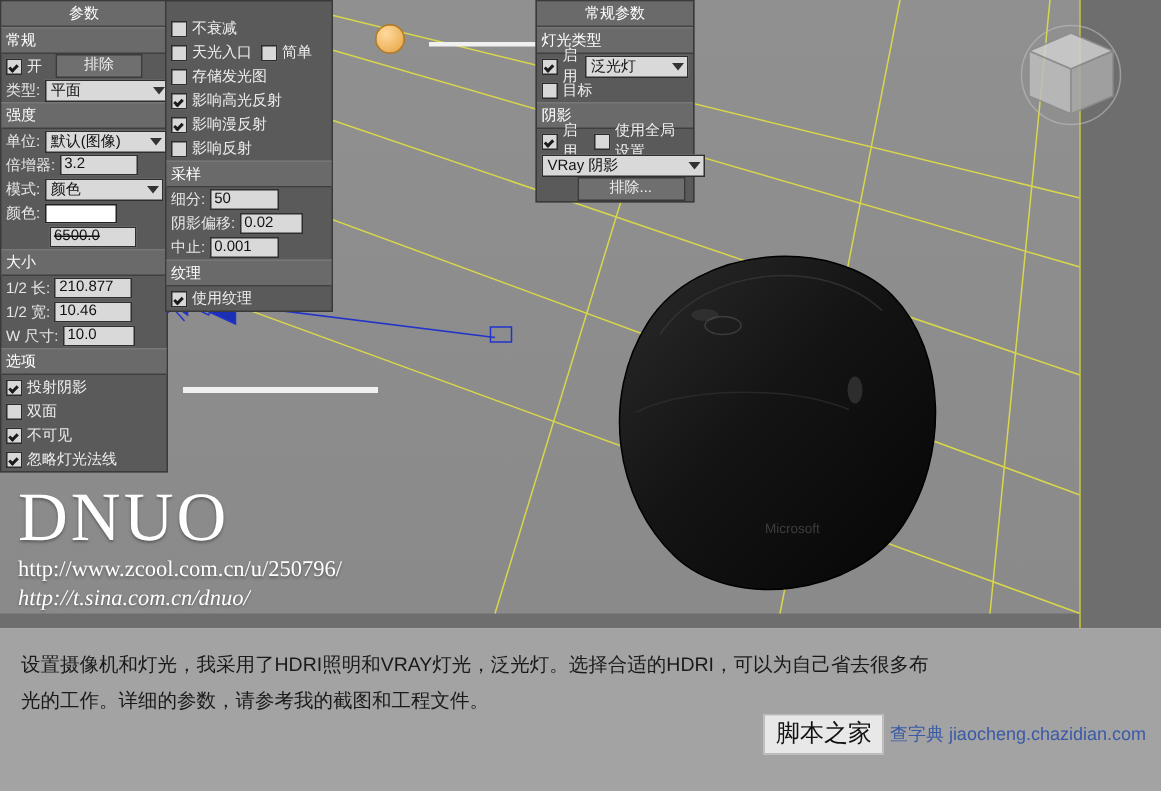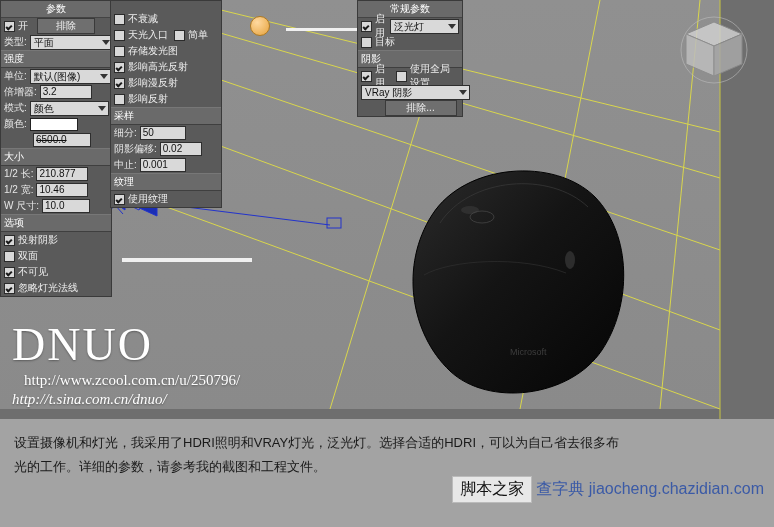--- a/index.html
+++ b/index.html
@@ -86,33 +86,33 @@
     padding:12px 14px 0 14px;box-sizing:border-box;
   }
   .caption p{margin:0;}
 
   
   .wm{
     position:absolute;color:#ffffff;font-family:"Liberation Serif", serif;
     text-shadow:0 1px 2px rgba(0,0,0,.35);
   }
   .wm-big{left:12px;top:318px;font-size:46px;letter-spacing:2px;font-weight:400;}
-  .wm-l1{left:24px;top:372px;font-size:15px;}
+  .wm-l1{left:12px;top:372px;font-size:15px;}
   .wm-l2{left:12px;top:391px;font-size:15px;font-style:italic;}
 
   
   .logo-box{
     position:absolute;right:6px;top:476px;
     display:flex;align-items:center;gap:0px;
   }
   .logo-js{
     background:#e8e8e8;color:#111;font-size:16px;padding:2px 7px;border:1px solid #bbb;
   }
   .logo-cx{
-    color:#3b5aa6;font-size:16px;padding:2px 4px;
+    color:#3b5aa6;font-size:12px;padding:2px 4px;
   }
 
   
   .viewcube{position:absolute;right:24px;top:16px;width:72px;height:72px;}
 
   
   .obj{position:absolute;}
   .white-bar{position:absolute;background:#f0f0f0;height:3px;}
 </style>
 </head>
@@ -182,20 +182,21 @@
       <circle cx="36" cy="34" r="33" fill="none" stroke="#bdbdbd" stroke-width="1" opacity=".6"></circle>
     </svg>
 
     <div class="wm wm-big">DNUO</div>
     <div class="wm wm-l1">http://www.zcool.com.cn/u/250796/</div>
     <div class="wm wm-l2">http://t.sina.com.cn/dnuo/</div>
 
     <div class="panel" style="left:0;top:0;width:110px;">
       <div class="panel-title">参数</div>
 
+      <div class="sec-title">常规</div>
 
       <div class="row">
         <span class="chk">
           <span class="box on"></span>
           <span>开</span>
         </span>
         <span class="btn" style="margin-left:6px;width:44px;">排除</span>
       </div>
 
       <div class="row">
@@ -335,20 +336,21 @@
         <span class="chk">
           <span class="box on"></span>
           <span>使用纹理</span>
         </span>
       </div>
     </div>
 
     <div class="panel" style="left:357px;top:0;width:104px;">
       <div class="panel-title">常规参数</div>
 
+      <div class="sec-title">灯光类型</div>
       <div class="row">
         <span class="chk">
           <span class="box on"></span>
           <span>启用</span>
         </span>
         <span class="combo" style="min-width:52px;">泛光灯</span>
       </div>
       <div class="row">
         <span class="chk">
           <span class="box"></span>

